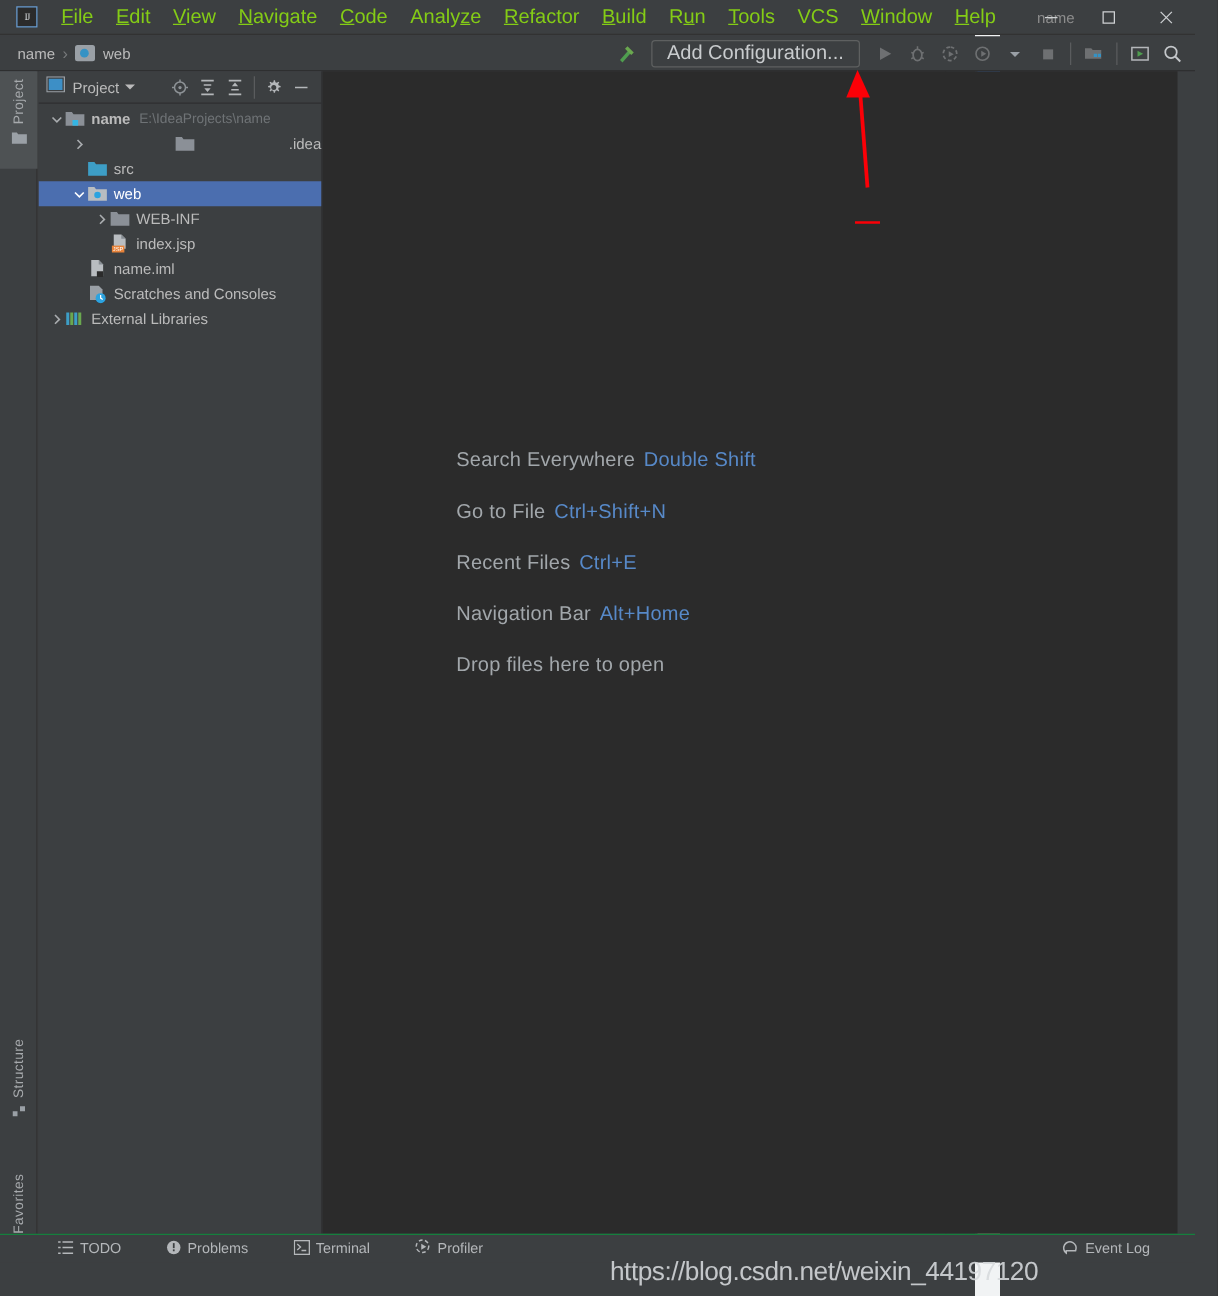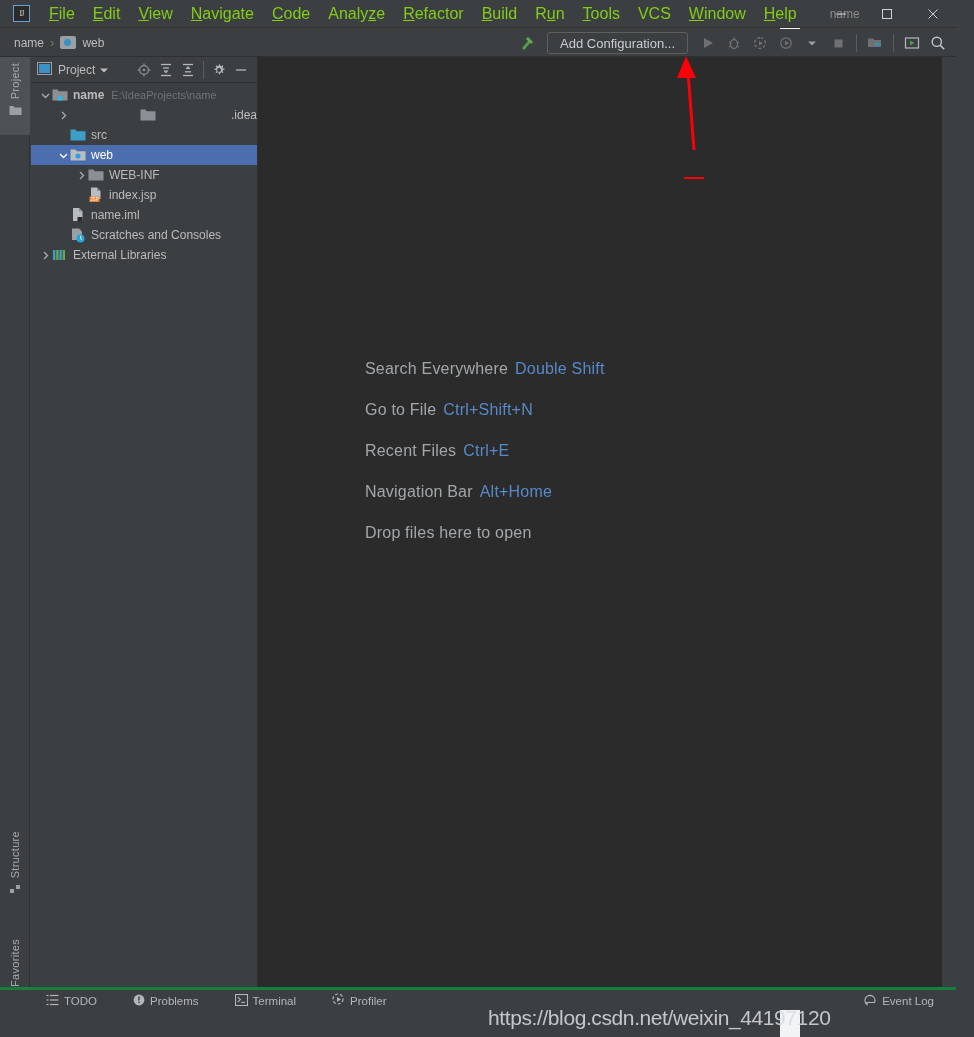--- a/index.html
+++ b/index.html
@@ -79,21 +79,21 @@
     position: absolute; right: 0; top: 0; height: 28px;
     display: flex; align-items: center; gap: 2px; padding-right: 6px;
   }
   .tb-ico {
     width: 24px; height: 24px; display: flex;
     align-items: center; justify-content: center;
   }
   .add-config {
     height: 22px; padding: 0 12px; margin: 0 6px;
     border: 1px solid #5e6060; border-radius: 3px;
-    background: transparent; color: #c9ccce; font-size: 13px;
+    background: transparent; color: #c9ccce; font-size: 16px;
     font-family: "Liberation Sans", sans-serif;
     display: flex; align-items: center; cursor: default;
   }
   .tb-sep { width: 1px; height: 18px; background: #5a5c5e; margin: 0 4px; }
 
   
   .left-strip {
     position: absolute; left: 0; top: 57px; width: 30px; height: 930px;
     background: #3c3f41; border-right: 1px solid #323232;
   }
@@ -158,29 +158,29 @@
     font-family: "Liberation Sans", sans-serif; letter-spacing: 0.2px;
   }
   .hint .key { color: #5789c8; margin-left: 7px; }
 
   
   .annot { position: absolute; left: 0; top: 0; pointer-events: none; }
 
   
   .bottom-strip {
     position: absolute; left: 0; top: 987px; width: 956px; height: 23px;
-    background: #3c3f41; border-top: 3px solid #15803d;
-    display: flex; align-items: flex-end;
+    background: #3c3f41; border-top: 1px solid #15803d;
+    display: flex; align-items: center;
   }
   .bs-btn {
     display: flex; align-items: center; gap: 5px;
     font-size: 11.5px; color: #b4b7ba; padding: 2px 8px; margin-left: 6px;
   }
   .bs-btn:first-child { margin-left: 38px; }
-  .bs-right { margin-left: auto; margin-right: 14px; display: flex; align-items: center; }
+  .bs-right { margin-left: auto; margin-right: 28px; display: flex; align-items: center; }
 
   
   .statusbar {
     position: absolute; left: 0; top: 1010px; width: 956px; height: 27px;
     background: #3c3f41; border-top: 1px solid #2e2f30;
     display: flex; align-items: center;
   }
   .status-msg {
     font-size: 11px; color: #bbbbbb; margin-left: 8px; white-space: nowrap;
   }

